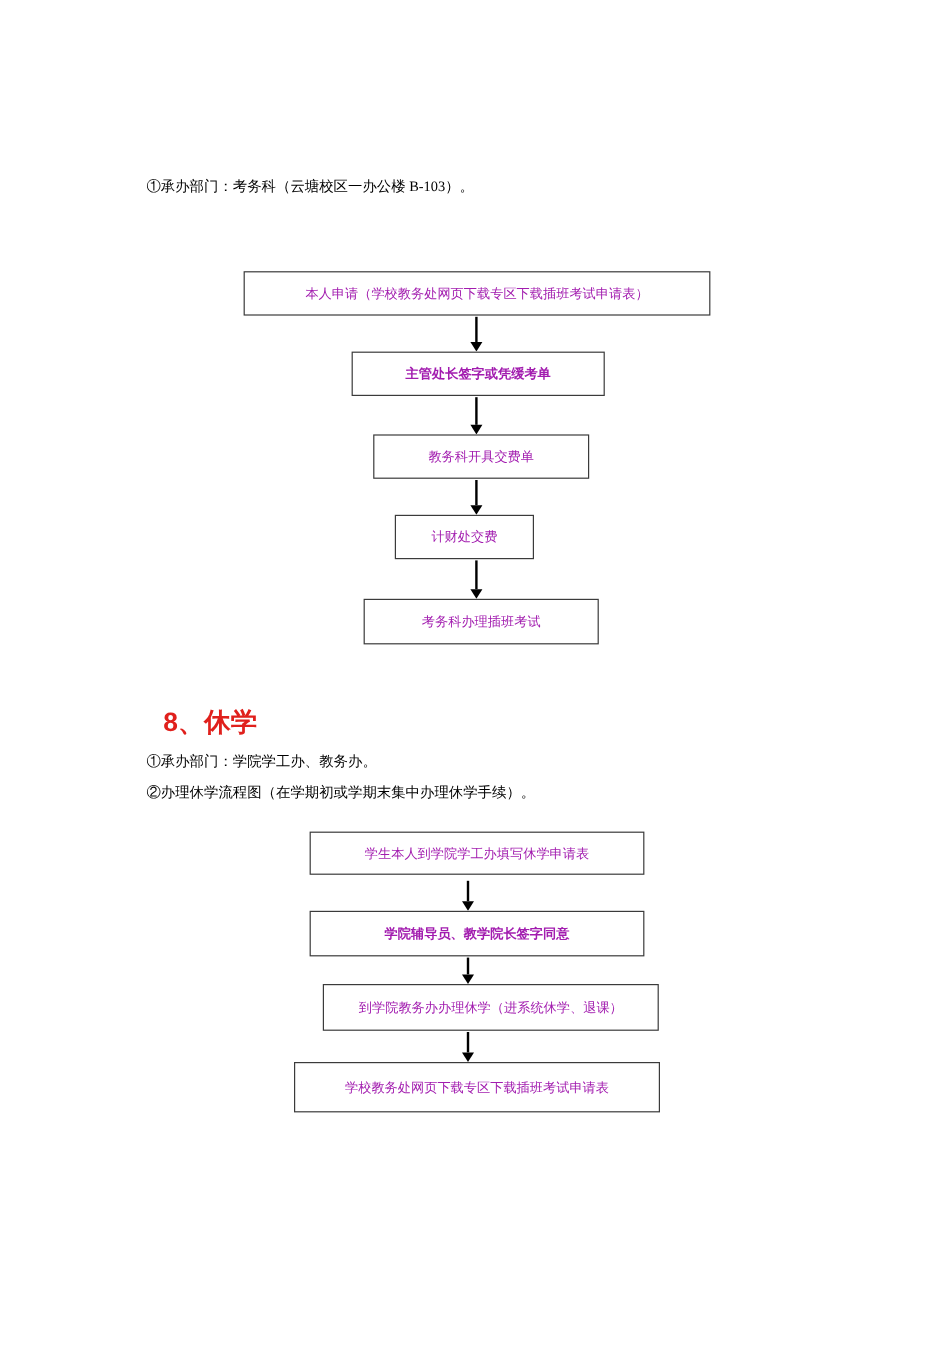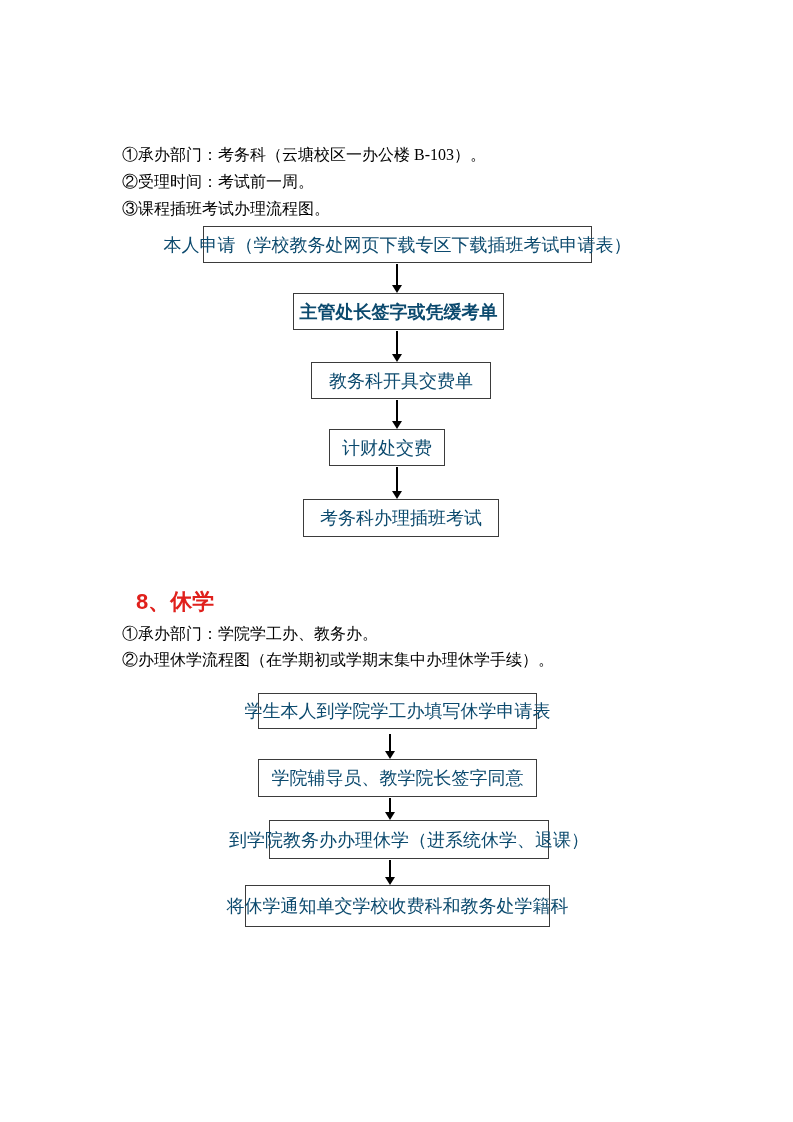--- a/index.html
+++ b/index.html
@@ -24,35 +24,35 @@
     font-weight: bold;
     font-size: 22px;
     line-height: 28px;
     color: #e0201c;
     white-space: nowrap;
   }
   .body-line {
     position: absolute;
     left: 122px;
     margin: 0;
-    font-size: 16px;
+    font-size: 12px;
     line-height: 20px;
     color: #000000;
     white-space: nowrap;
   }
   .flow-box {
     position: absolute;
     box-sizing: border-box;
     border: 1.5px solid #3b3b3b;
     background: #ffffff;
     display: flex;
     align-items: center;
     justify-content: center;
-    font-size: 18px;
-    color: #0c4a6e;
+    font-size: 11px;
+    color: #a21caf;
     white-space: nowrap;
   }
   .flow-arrow {
     position: absolute;
     width: 2px;
     background: #000000;
   }
   .flow-arrow::after {
     content: "";
     position: absolute;
@@ -66,22 +66,20 @@
     border-top: 8px solid #000000;
   }
 </style>
 </head>
 <body>
 
 <div class="page">
 
 
   <p class="body-line" style="top:145px;">①承办部门：考务科（云塘校区一办公楼 B-103）。</p>
-  <p class="body-line" style="top:172px;">②受理时间：考试前一周。</p>
-  <p class="body-line" style="top:199px;">③课程插班考试办理流程图。</p>
 
   <div>
     <div class="flow-box" style="left:203px; top:226px; width:389px; height:37px;">本人申请（学校教务处网页下载专区下载插班考试申请表）</div>
 
     <div class="flow-arrow" style="left:396px; top:264px; height:21px;"></div>
 
     <div class="flow-box" style="left:293px; top:293px; width:211px; height:37px;font-weight:bold;">主管处长签字或凭缓考单</div>
 
     <div class="flow-arrow" style="left:396px; top:331px; height:23px;"></div>
 
@@ -99,24 +97,24 @@
   <h1 class="sec-heading" style="top:588px;">8、休学</h1>
 
   <p class="body-line" style="top:624px;">①承办部门：学院学工办、教务办。</p>
   <p class="body-line" style="top:650px;">②办理休学流程图（在学期初或学期末集中办理休学手续）。</p>
 
   <div>
     <div class="flow-box" style="left:258px; top:693px; width:279px; height:36px;">学生本人到学院学工办填写休学申请表</div>
 
     <div class="flow-arrow" style="left:389px; top:734px; height:17px;"></div>
 
-    <div class="flow-box" style="left:258px; top:759px; width:279px; height:38px;">学院辅导员、教学院长签字同意</div>
+    <div class="flow-box" style="left:258px; top:759px; width:279px; height:38px;font-weight:bold;">学院辅导员、教学院长签字同意</div>
 
     <div class="flow-arrow" style="left:389px; top:798px; height:14px;"></div>
 
     <div class="flow-box" style="left:269px; top:820px; width:280px; height:39px;">到学院教务办办理休学（进系统休学、退课）</div>
 
     <div class="flow-arrow" style="left:389px; top:860px; height:17px;"></div>
 
-    <div class="flow-box" style="left:245px; top:885px; width:305px; height:42px;">将休学通知单交学校收费科和教务处学籍科</div>
+    <div class="flow-box" style="left:245px; top:885px; width:305px; height:42px;">学校教务处网页下载专区下载插班考试申请表</div>
   </div>
 
 </div>
 
 </body></html>

